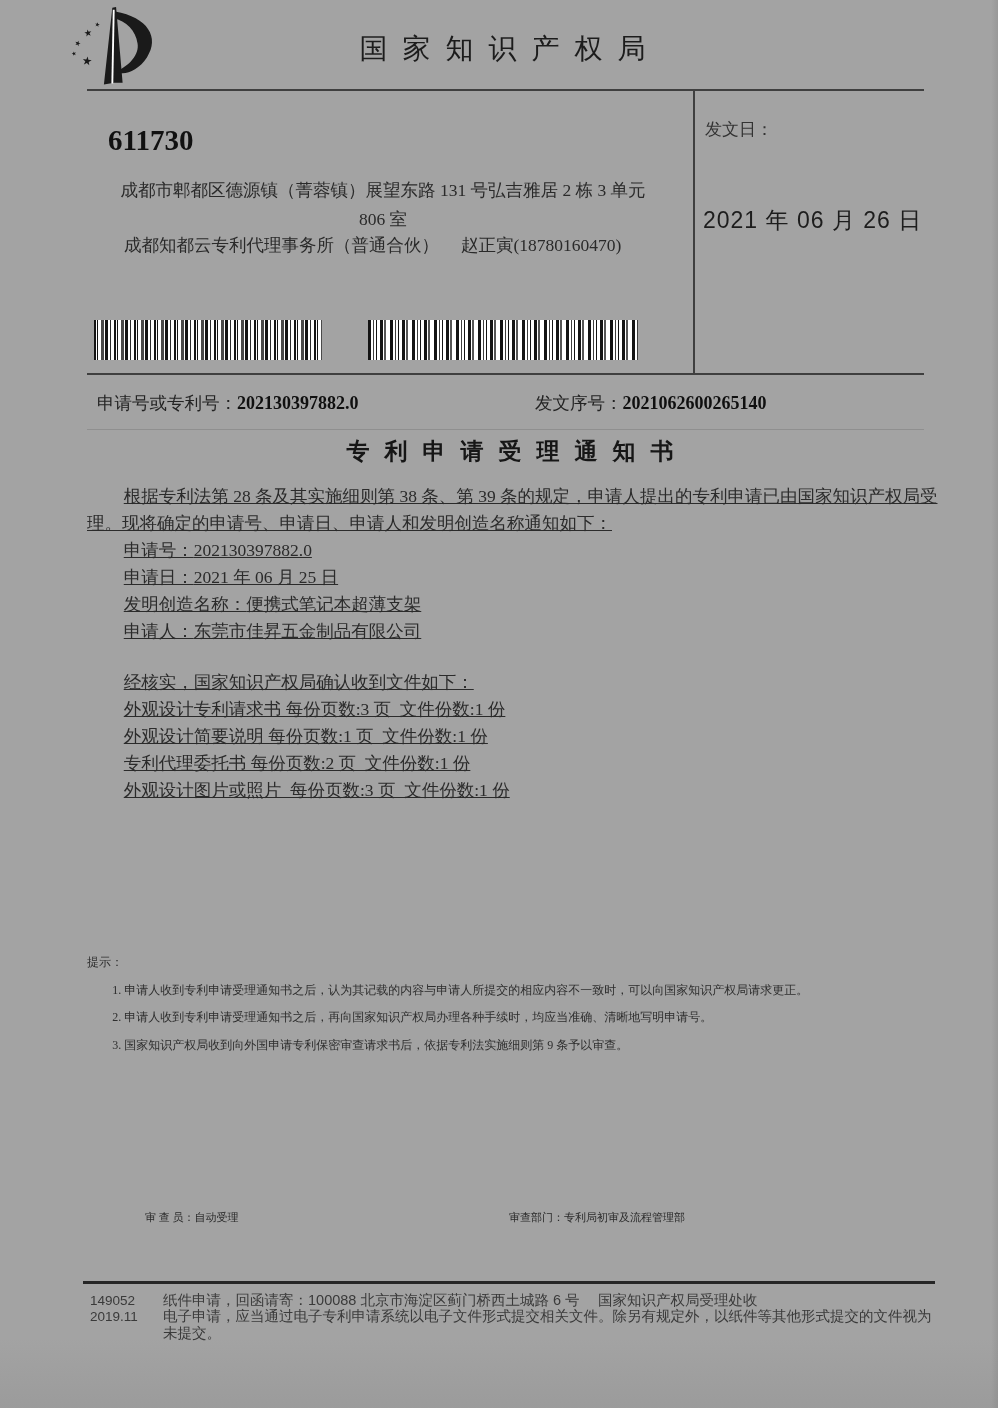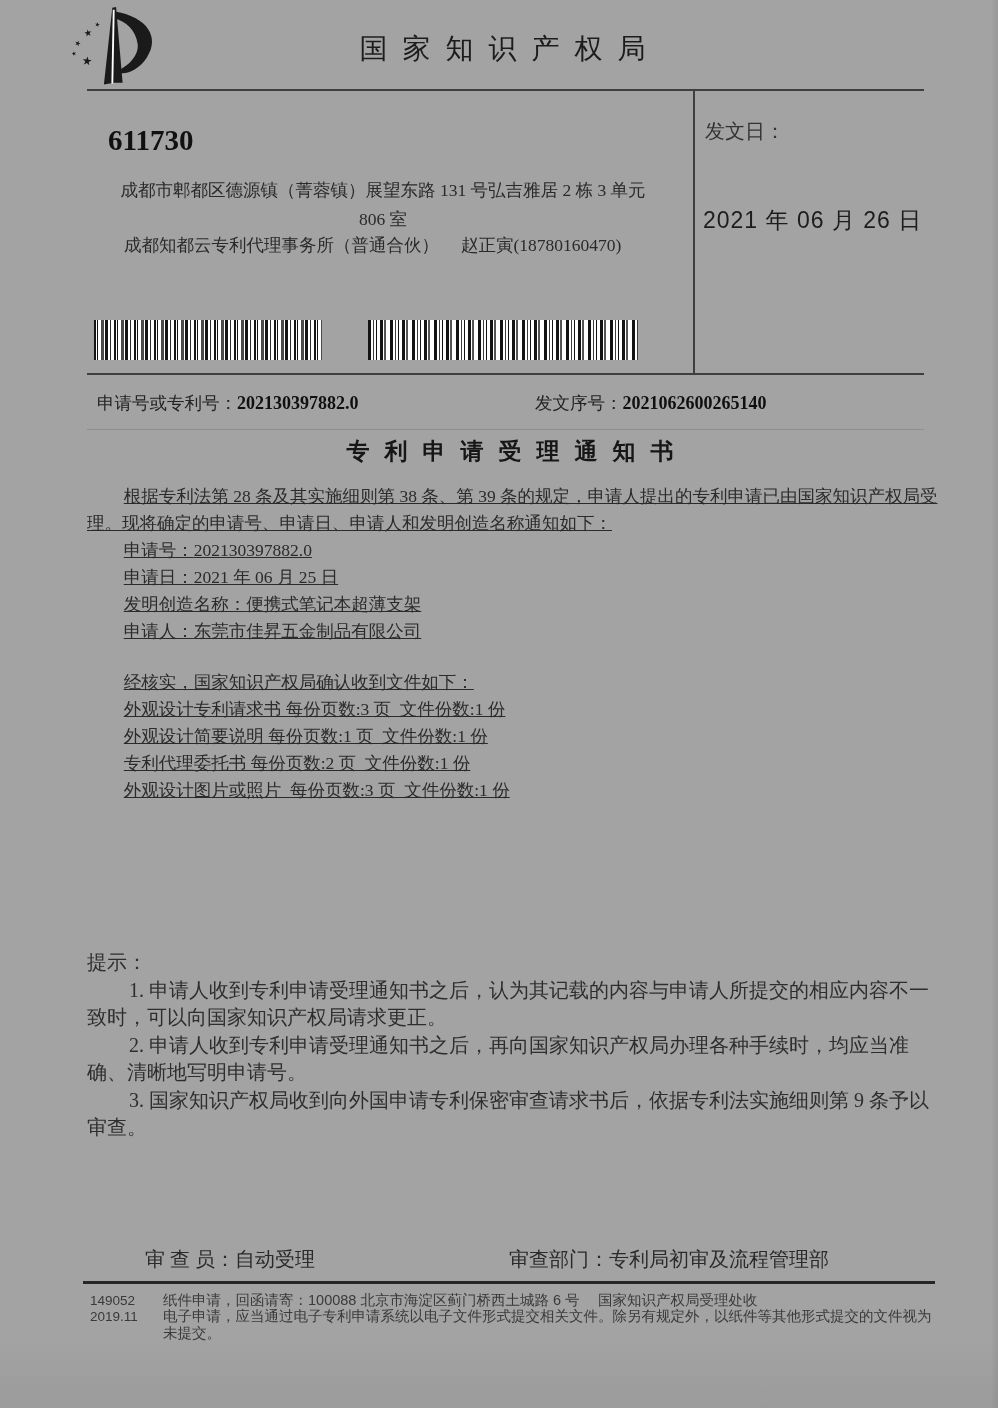--- a/index.html
+++ b/index.html
@@ -26,21 +26,21 @@
   .rule-top{left:87px;top:89px;width:837px;height:2px;}
   .rule-mid1{left:87px;top:373px;width:837px;height:2px;}
   .rule-mid2{left:87px;top:429px;width:837px;height:1px;background:#8f8f8f;}
   .vline{left:693px;top:89px;width:2px;height:285px;}
   .rule-foot{left:83px;top:1281px;width:852px;height:3px;background:#262626;}
   
   .postal{left:108px;top:124px;font-size:29px;font-weight:bold;color:#111;}
   .addr{left:100px;top:176px;width:566px;text-align:center;font-size:17.5px;line-height:29px;color:#2a2a2a;}
   .agent{left:124px;top:233px;font-size:17.5px;color:#2a2a2a;}
   
-  .issue-label{left:705px;top:118px;font-size:20px;color:#333;text-align:center;}
+  .issue-label{left:705px;top:118px;font-size:17px;color:#333;text-align:center;}
   .issue-date{left:703px;top:205px;font-size:23px;letter-spacing:1px;
     font-family:"Liberation Sans","DejaVu Sans",sans-serif;color:#1d1d1d;}
   
   .barcode{top:320px;height:40px;}
   .barcode-1{left:94px;width:228px;
     background:repeating-linear-gradient(90deg,#141414 0 2px,#fff 2px 3px,#141414 3px 4px,#fff 4px 7px,#4a4a4a 7px 10px,#fff 10px 11px,#141414 11px 14px,#fff 14px 16px,#2a2a2a 16px 17px,#fff 17px 20px);}
   .barcode-2{left:368px;width:270px;
     background:repeating-linear-gradient(90deg,#141414 0 3px,#fff 3px 5px,#3f3f3f 5px 6px,#fff 6px 8px,#141414 8px 9px,#fff 9px 12px,#141414 12px 15px,#fff 15px 16px,#555 16px 18px,#fff 18px 22px);}
   
   .refrow{top:391px;font-size:17.5px;color:#232323;}
@@ -53,23 +53,23 @@
     font-family:"Liberation Sans","DejaVu Sans",sans-serif;
     font-weight:bold;font-size:23px;letter-spacing:15px;text-indent:15px;
     color:#161616;
   }
   
   .bodyblock{left:87px;top:483px;width:852px;font-size:17.5px;line-height:27px;color:#2b2b2b;text-decoration:underline;}
   .indent{text-indent:2.1em;}
   .pre{white-space:pre;}
   .spacer24{height:24px;}
   
-  .hints{left:87px;top:949px;width:848px;font-size:20px;line-height:27.5px;color:#2e2e2e;}
+  .hints{left:87px;top:949px;width:848px;font-size:12px;line-height:27.5px;color:#2e2e2e;}
   
-  .signoff{top:1210px;font-size:20px;color:#2a2a2a;margin-top:36px;}
+  .signoff{top:1210px;font-size:11px;color:#2a2a2a;}
   .sig-left{left:145px;}
   .sig-right{left:509px;}
   
   .foot{font-family:"Liberation Sans","DejaVu Sans",sans-serif;color:#3a3a3a;}
   .foot-codes{left:90px;top:1293px;font-size:13.5px;line-height:16.3px;}
   .foot-text{left:163px;top:1292px;width:778px;font-size:14.5px;line-height:16.3px;}
   
   .scan-bottom{left:0;bottom:0;width:998px;height:70px;
     background:linear-gradient(to bottom,rgba(120,120,120,0) 0%,rgba(120,120,120,0.18) 100%);pointer-events:none;}
   .scan-right{right:0;top:0;width:7px;height:1408px;

